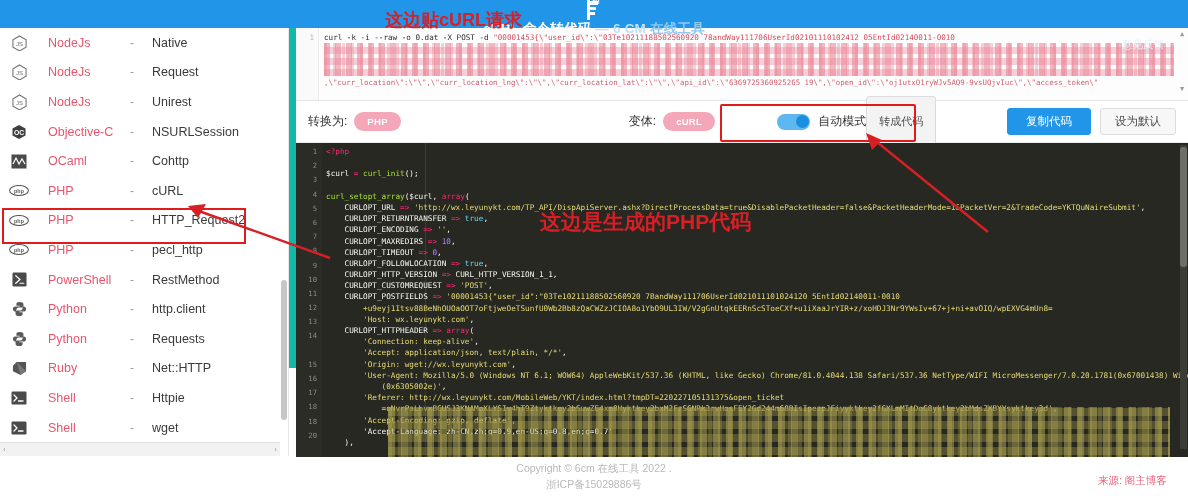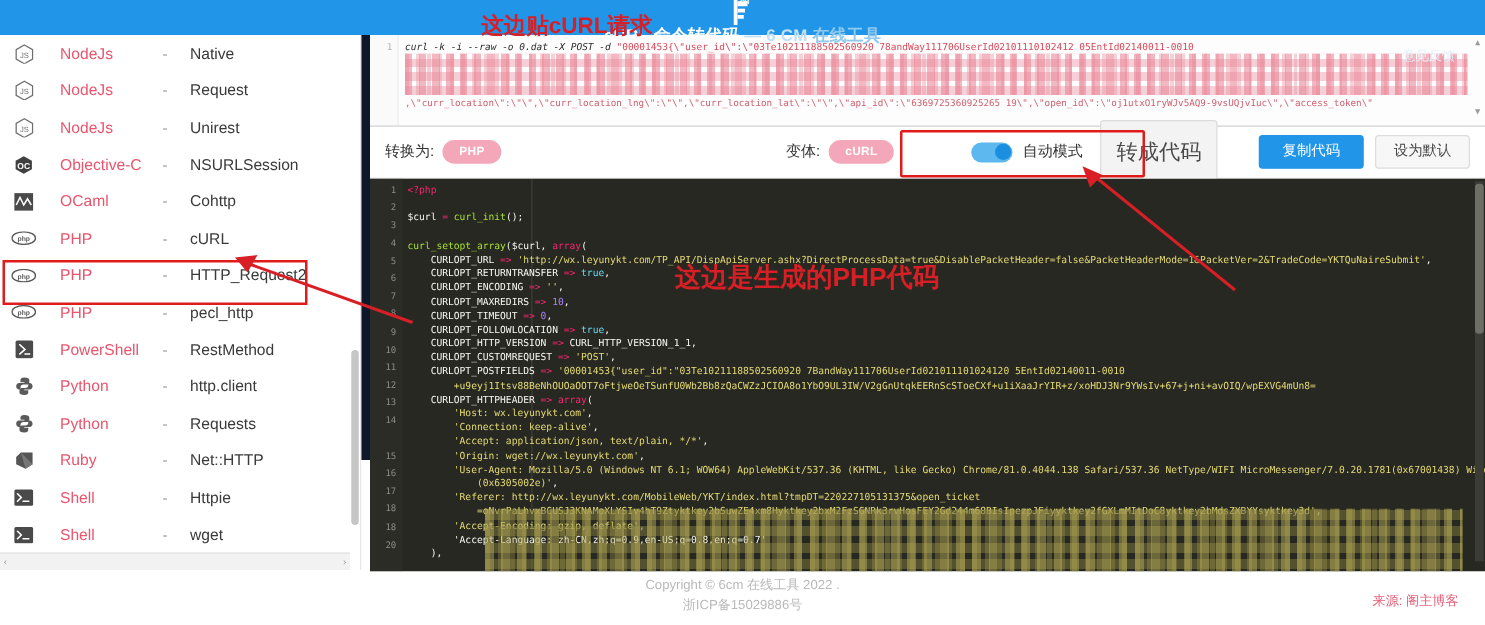--- a/index.html
+++ b/index.html
@@ -74,21 +74,21 @@
     color: #e3f1fb;
     font-size: 10.5px;
     padding-right: 2px;
     white-space: nowrap;
   }
 
   
   .page {
     position: relative;
     height: 340px;
-    background: #0f172a;
+    background: #14b8a6;
   }
 
   
   .sidebar {
     position: absolute;
     left: 0; top: 0;
     width: 288px;
     height: 428px;
     background: #fff;
     overflow: hidden;
@@ -209,21 +209,21 @@
   .curl-line1 {
     position: absolute;
     left: 28px;
     top: 4px;
     right: 14px;
     font-size: 7.6px;
     line-height: 11px;
     white-space: nowrap;
     overflow: hidden;
   }
-  .curl-line1 .cmd { color: #2b2b2b; font-style: italic; }
+  .curl-line1 .cmd { color: #2b2b2b; }
   .curl-line1 .val { color: #d94a5a; }
   .redact-block {
     position: absolute;
     left: 28px;
     right: 14px;
     height: 33px;
     top: 15px;
     background:
       repeating-linear-gradient(90deg, rgba(232,120,140,0.55) 0 6px, rgba(255,255,255,0) 6px 11px),
       repeating-linear-gradient(90deg, rgba(232,120,140,0.35) 0 3px, rgba(255,255,255,0) 3px 9px),
@@ -296,25 +296,24 @@
   .toggle .knob {
     position: absolute;
     right: 1.5px; top: 1.5px;
     width: 13px; height: 13px;
     border-radius: 50%;
     background: #1a8fe0;
   }
   .auto-label {
     font-size: 12px;
     color: #333;
-    margin-right: 14px;
     white-space: nowrap;
   }
   .btn {
-    font-size: 17px;
+    font-size: 11px;
     padding: 18px 12px;
     border-radius: 3px;
     border: 1px solid #dcdcdc;
     background: #f3f3f3;
     color: #4a4a4a;
     white-space: nowrap;
     line-height: 13px;
   }
   .btn-primary {
     background: #2196e8;
@@ -735,22 +734,22 @@
           <div class="cl"><span class="k-plain">    CURLOPT_URL </span><span class="k-op">=&gt; </span><span class="k-str">'http://wx.leyunykt.com/TP_API/DispApiServer.ashx?DirectProcessData=true&amp;DisablePacketHeader=false&amp;PacketHeaderMode=1&amp;PacketVer=2&amp;TradeCode=YKTQuNaireSubmit'</span><span class="k-plain">,</span></div>
           <div class="cl"><span class="k-plain">    CURLOPT_RETURNTRANSFER </span><span class="k-op">=&gt; </span><span class="k-const">true</span><span class="k-plain">,</span></div>
           <div class="cl"><span class="k-plain">    CURLOPT_ENCODING </span><span class="k-op">=&gt; </span><span class="k-str">''</span><span class="k-plain">,</span></div>
           <div class="cl"><span class="k-plain">    CURLOPT_MAXREDIRS </span><span class="k-op">=&gt; </span><span class="k-num">10</span><span class="k-plain">,</span></div>
           <div class="cl"><span class="k-plain">    CURLOPT_TIMEOUT </span><span class="k-op">=&gt; </span><span class="k-num">0</span><span class="k-plain">,</span></div>
           <div class="cl"><span class="k-plain">    CURLOPT_FOLLOWLOCATION </span><span class="k-op">=&gt; </span><span class="k-const">true</span><span class="k-plain">,</span></div>
           <div class="cl"><span class="k-plain">    CURLOPT_HTTP_VERSION </span><span class="k-op">=&gt; </span><span class="k-plain">CURL_HTTP_VERSION_1_1</span><span class="k-plain">,</span></div>
           <div class="cl"><span class="k-plain">    CURLOPT_CUSTOMREQUEST </span><span class="k-op">=&gt; </span><span class="k-str">'POST'</span><span class="k-plain">,</span></div>
           <div class="cl"><span class="k-plain">    CURLOPT_POSTFIELDS </span><span class="k-op">=&gt; </span><span class="k-str">'00001453{"user_id":"03Te10211188502560920 7BandWay111706UserId021011101024120 5EntId02140011-0010</span></div>
           <div class="cl"><span class="k-str">        +u9eyj1Itsv88BeNhOUOaOOT7oFtjweOeTSunfU0Wb2Bb8zQaCWZzJCIOA8o1YbO9UL3IW/V2gGnUtqkEERnScSToeCXf+u1iXaaJrYIR+z/xoHDJ3Nr9YWsIv+67+j+ni+avOIQ/wpEXVG4mUn8=</span></div>
+          <div class="cl"><span class="k-plain">        </span><span class="k-str">'Host: wx.leyunykt.com'</span><span class="k-plain">,</span></div>
           <div class="cl"><span class="k-plain">    CURLOPT_HTTPHEADER </span><span class="k-op">=&gt; </span><span class="k-op">array</span><span class="k-plain">(</span></div>
-          <div class="cl"><span class="k-plain">        </span><span class="k-str">'Host: wx.leyunykt.com'</span><span class="k-plain">,</span></div>
           <div class="cl"><span class="k-plain">        </span><span class="k-str">'Connection: keep-alive'</span><span class="k-plain">,</span></div>
           <div class="cl"><span class="k-plain">        </span><span class="k-str">'Accept: application/json, text/plain, */*'</span><span class="k-plain">,</span></div>
           <div class="cl"><span class="k-plain">        </span><span class="k-str">'Origin: wget://wx.leyunykt.com'</span><span class="k-plain">,</span></div>
           <div class="cl"><span class="k-plain">        </span><span class="k-str">'User-Agent: Mozilla/5.0 (Windows NT 6.1; WOW64) AppleWebKit/537.36 (KHTML, like Gecko) Chrome/81.0.4044.138 Safari/537.36 NetType/WIFI MicroMessenger/7.0.20.1781(0x67001438) WindowsWechat</span></div>
           <div class="cl"><span class="k-plain">            </span><span class="k-str">(0x6305002e)'</span><span class="k-plain">,</span></div>
           <div class="cl"><span class="k-plain">        </span><span class="k-str">'Referer: http://wx.leyunykt.com/MobileWeb/YKT/index.html?tmpDT=220227105131375&amp;open_ticket</span></div>
           <div class="cl"><span class="k-plain">            </span><span class="k-str">=oNvrPaLhvxBCUSJ3KNAMoXLYSIv4hT9Ztyktkey2bSuwZE4xm8Hyktkey2bxM2FzSGNRk3rvHosFEY2Gd244m68BIsIpezpJFiyyktkey2fGXLmMItDoC8yktkey2bMdsZXBYYsyktkey3d'</span><span class="k-plain">,</span></div>
           <div class="cl"><span class="k-plain">        </span><span class="k-str">'Accept-Encoding: gzip, deflate'</span><span class="k-plain">,</span></div>
           <div class="cl"><span class="k-plain">        </span><span class="k-plain">'Accept-Language: zh-CN,zh;q=0.9,en-US;q=0.8,en;q=0.7'</span></div>
           <div class="cl"><span class="k-plain">    ),</span></div>

